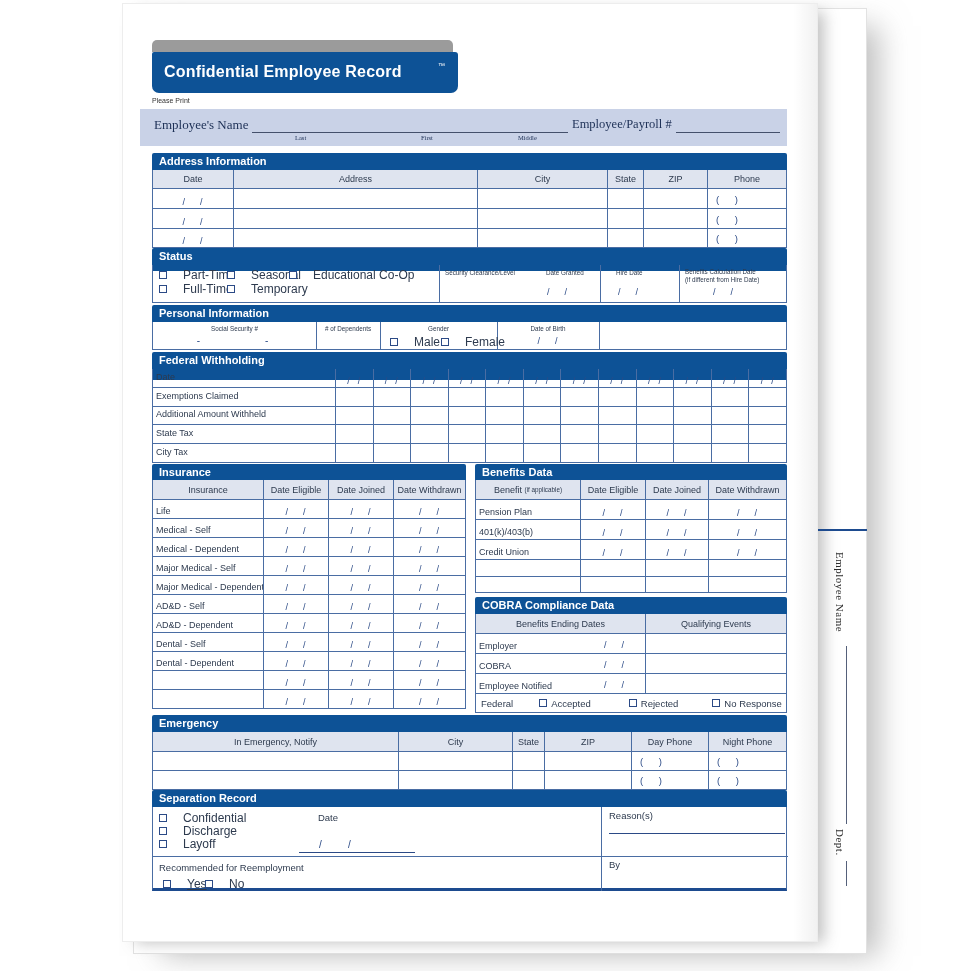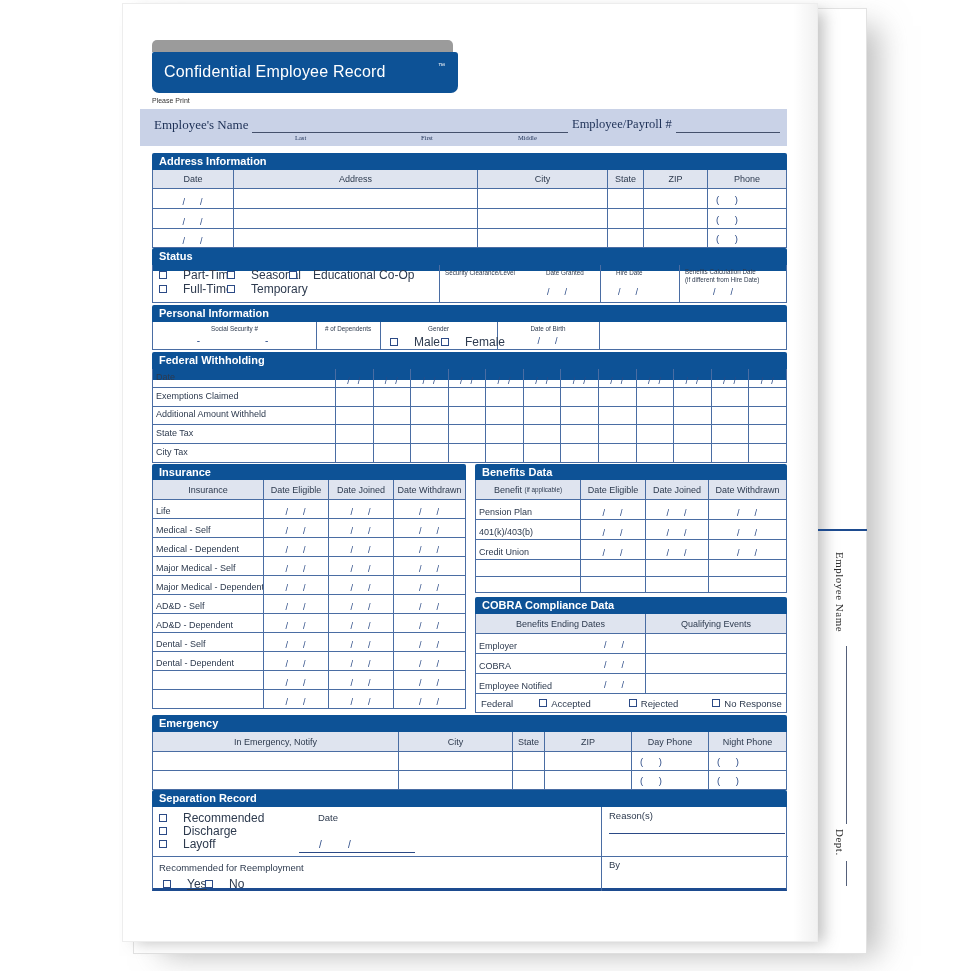--- a/index.html
+++ b/index.html
@@ -45,21 +45,21 @@
 </head>
 <body>
 
 <div id="canvas">
 
   <div class="abs sheet-back"></div>
   <div class="abs sheet-front"></div>
 
   <div class="abs" style="left:152px;top:40px;width:301px;height:12px;background:#9b9b9b;border-radius:5px 5px 0 0;"></div>
   <div class="abs" style="left:152px;top:52px;width:306px;height:41px;background:var(--blue);border-radius:2px 3px 7px 7px;">
-    <span style="position:absolute;left:12px;top:11px;color:#fff;font-weight:normal;font-size:16px;letter-spacing:.2px;">Confidential Employee Record</span>
+    <span style="position:absolute;left:12px;top:11px;color:#fff;font-weight:bold;font-size:16px;letter-spacing:.2px;">Confidential Employee Record</span>
     <sup style="position:absolute;left:286px;top:10px;color:#fff;font-size:7px;">™</sup>
   </div>
   <div class="abs" style="left:152px;top:97px;font-size:7px;color:#333;">Please Print</div>
 
   <div class="abs" style="left:140px;top:109px;width:647px;height:37px;background:var(--namebar);">
     <span class="serif" style="position:absolute;left:14px;top:8px;font-size:13px;">Employee's Name</span>
     <div style="position:absolute;left:112px;top:23px;width:316px;border-bottom:1px solid #44506b;"></div>
     <span class="serif" style="position:absolute;left:155px;top:25px;font-size:6.5px;">Last</span>
     <span class="serif" style="position:absolute;left:281px;top:25px;font-size:6.5px;">First</span>
     <span class="serif" style="position:absolute;left:378px;top:25px;font-size:6.5px;">Middle</span>
@@ -353,21 +353,21 @@
     <div class="par">(&nbsp;&nbsp;&nbsp;&nbsp;)</div>
     <div class="par">(&nbsp;&nbsp;&nbsp;&nbsp;)</div>
   </div>
 
   <div class="bar" style="left:152px;top:790px;width:635px;height:17px;">Separation Record</div>
   <div class="box" style="left:152px;top:807px;width:635px;height:84px;border-bottom:3px solid var(--dk);">
     <div class="vline" style="left:448px;top:0;height:84px;"></div>
     <div class="hline" style="left:0;top:49px;width:635px;"></div>
     <div class="cbrow" style="left:6px;top:4px;">
       <span class="cb"></span>
-      <span>Recommended</span>
+      <span>Confidential</span>
       </div>
     <div class="cbrow" style="left:6px;top:17px;">
       <span class="cb"></span>
       <span>Discharge</span>
       </div>
     <div class="cbrow" style="left:6px;top:30px;">
       <span class="cb"></span>
       <span>Layoff</span>
       </div>
     <span style="position:absolute;left:140px;top:5px;width:70px;text-align:center;font-size:9.5px;">Date</span>

